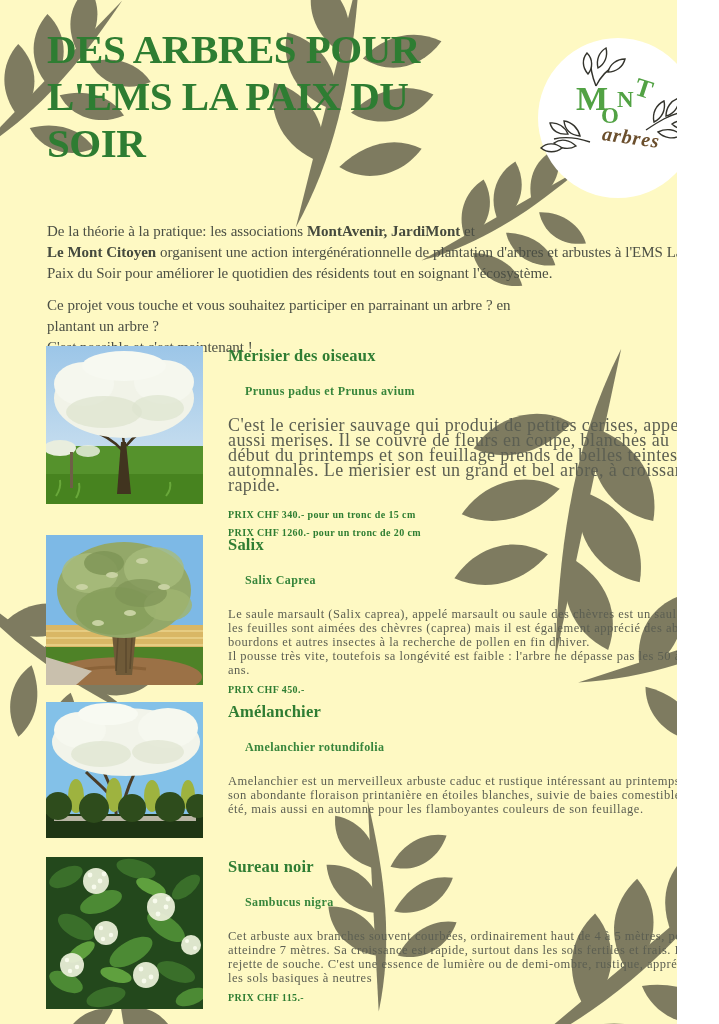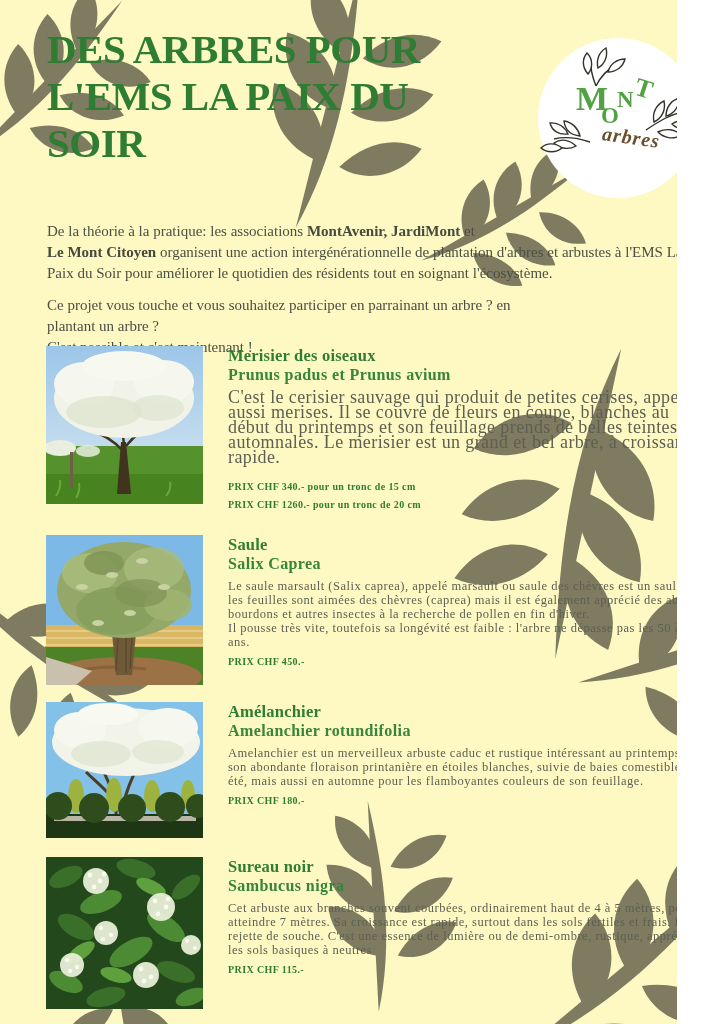--- a/index.html
+++ b/index.html
@@ -36,21 +36,21 @@
          font-size:15px; line-height:21px; color:#4b4f44;margin-top:37px;}
   .intro p{margin:0 0 11px 0;}
   .intro strong{font-weight:bold; color:#454a3e;}
   
   .tree{position:absolute; left:46px; display:flex;}
   .photo{width:157px; flex:none;}
   .photo svg{display:block;}
   .info{margin-left:25px; width:488px;}
   .info h2{margin:0; font-size:16.5px; line-height:19px; font-weight:bold;
            color:#2f7d33; letter-spacing:.2px;}
-  .info h3{margin:0; font-size:16px; line-height:19px; font-weight:bold;
+  .info h3{margin:17px; font-size:12px; line-height:19px; font-weight:bold;
            color:#37853b; letter-spacing:.4px;}
   .desc{margin:6px 0 0 0; color:#5c5f52; white-space:pre-line;}
   .desc.lg{font-size:18px; line-height:15px; letter-spacing:.4px;}
   .desc.sm{font-size:12.5px; line-height:14px; letter-spacing:.5px;}
   .price{margin:13px 0 0 0; font-size:10px; line-height:18px; font-weight:bold;
          color:#2e7d32; letter-spacing:.4px;}
   .price + .price{margin-top:0;}
   .price.tight{margin-top:4px;}
   .price:empty{display:none;}
 </style>
@@ -197,21 +197,21 @@
           <ellipse cx="36" cy="52" rx="6" ry="3"></ellipse>
             <ellipse cx="66" cy="40" rx="6" ry="3"></ellipse>
           <ellipse cx="96" cy="26" rx="6" ry="3"></ellipse>
             <ellipse cx="118" cy="52" rx="6" ry="3"></ellipse>
           <ellipse cx="84" cy="78" rx="6" ry="3"></ellipse>
             <ellipse cx="52" cy="88" rx="6" ry="3"></ellipse>
         </g>
       </svg>
     </div>
     <div class="info">
-      <h2>Saule</h2>
+      <h2>Salix</h2>
       <h3>Salix Caprea</h3>
       <p class="desc sm">Le saule marsault (Salix caprea), appelé marsault ou saule des chèvres est un saule dont les feuilles sont aimées des chèvres (caprea) mais il est également apprécié des abeilles, bourdons et autres insectes à la recherche de pollen en fin d'hiver.
 Il pousse très vite, toutefois sa longévité est faible : l'arbre ne dépasse pas les 50 à 60 ans.</p>
       <p class="price tight">PRIX CHF 450.-</p>
     </div>
   </section>
 
   <section class="tree" style="top:702px">
     <div class="photo">
       <svg width="157" height="136" viewBox="0 0 157 136">
@@ -237,21 +237,20 @@
           <circle cx="86" cy="106" r="14"></circle>
             <circle cx="124" cy="105" r="15"></circle>
           <circle cx="152" cy="104" r="12"></circle>
         </g>
       </svg>
     </div>
     <div class="info">
       <h2>Amélanchier</h2>
       <h3>Amelanchier rotundifolia</h3>
       <p class="desc sm">Amelanchier est un merveilleux arbuste caduc et rustique intéressant au printemps pour son abondante floraison printanière en étoiles blanches, suivie de baies comestibles en été, mais aussi en automne pour les flamboyantes couleurs de son feuillage.</p>
-      <p class="price tight">PRIX CHF 180.-</p>
     </div>
   </section>
 
   <section class="tree" style="top:857px">
     <div class="photo">
       <svg width="157" height="152" viewBox="0 0 157 152">
         <rect width="157" height="152" fill="#23481c"></rect>
         <g fill="#3a6f2a">
           <ellipse cx="20" cy="20" rx="18" ry="9" transform="rotate(-25 20 20)"></ellipse>
           <ellipse cx="90" cy="12" rx="20" ry="9" transform="rotate(15 90 12)"></ellipse>

